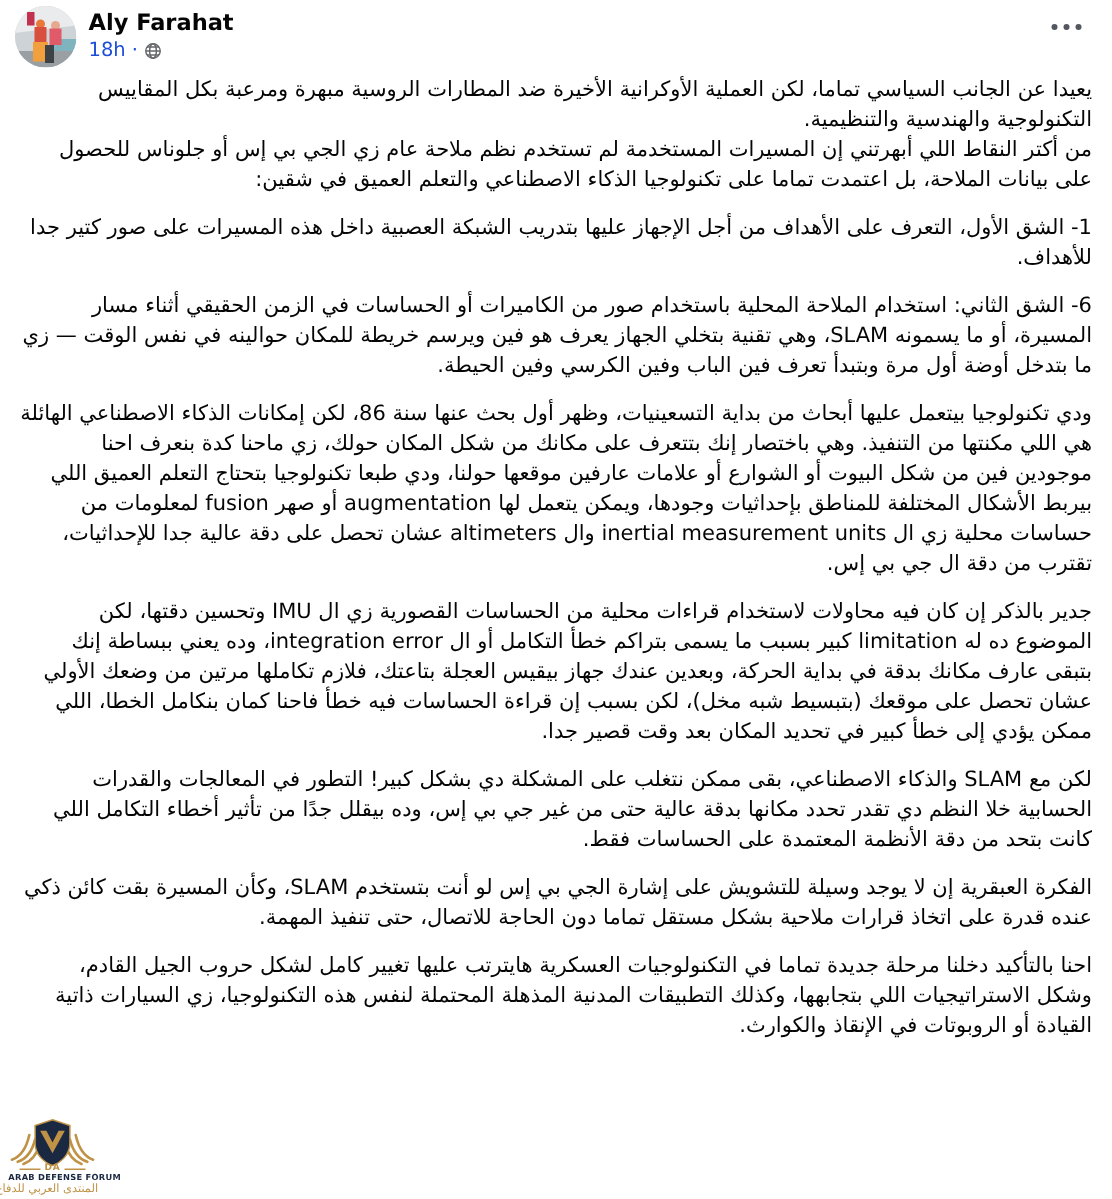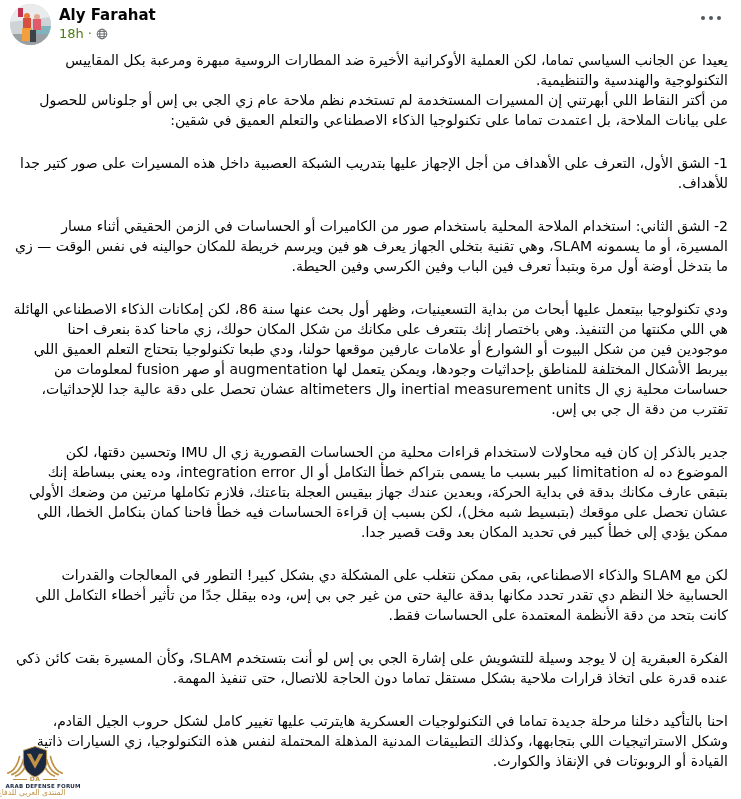--- a/index.html
+++ b/index.html
@@ -34,21 +34,21 @@
     font-weight: bold;
     color: #050505;
     line-height: 19px;
     cursor: pointer;
   }
   .subline {
     display: flex;
     align-items: center;
     gap: 4px;
     font-size: 13px;
-    color: #4d7c0f;
+    color: #1d4ed8;
     line-height: 16px;
     margin-top: 1px;
   }
   .more-btn {
     margin-left: auto;
     margin-top: 6px;
     padding: 6px;
     display: flex;
     gap: 4px;
     align-items: center;
@@ -58,21 +58,21 @@
   .dot { width:4px; height:4px; border-radius:50%; background:#53575e; }
   
   .body-text {
     direction: rtl;
     padding: 3px 13px 6px 13px;
     font-size: 14px;
     line-height: 20px;
     color: #050505;
   }
   .para { white-space: pre-line; }
-  .para + .para { margin-top: 23px; }
+  .para + .para { margin-top: 12px; }
   
   .watermark {
     position: absolute;
     left: 3px;
     bottom: 1px;
     width: 64px;
     text-align: center;
     line-height: 1.1;
     pointer-events: none;
   }
@@ -132,21 +132,21 @@
       <span class="dot"></span>
       <span class="dot"></span>
       <span class="dot"></span>
     </div>
   </div>
 
   <div class="body-text">
       <div class="para">يعيدا عن الجانب السياسي تماما، لكن العملية الأوكرانية الأخيرة ضد المطارات الروسية مبهرة ومرعبة بكل المقاييس التكنولوجية والهندسية والتنظيمية.
 من أكتر النقاط اللي أبهرتني إن المسيرات المستخدمة لم تستخدم نظم ملاحة عام زي الجي بي إس أو جلوناس للحصول على بيانات الملاحة، بل اعتمدت تماما على تكنولوجيا الذكاء الاصطناعي والتعلم العميق في شقين:</div>
       <div class="para">1- الشق الأول، التعرف على الأهداف من أجل الإجهاز عليها بتدريب الشبكة العصبية داخل هذه المسيرات على صور كتير جدا للأهداف.</div>
-      <div class="para">2- الشق الثاني: استخدام الملاحة المحلية باستخدام صور من الكاميرات أو الحساسات في الزمن الحقيقي أثناء مسار المسيرة، أو ما يسمونه SLAM، وهي تقنية بتخلي الجهاز يعرف هو فين ويرسم خريطة للمكان حوالينه في نفس الوقت — زي ما بتدخل أوضة أول مرة وبتبدأ تعرف فين الباب وفين الكرسي وفين الحيطة.</div>
+      <div class="para">6- الشق الثاني: استخدام الملاحة المحلية باستخدام صور من الكاميرات أو الحساسات في الزمن الحقيقي أثناء مسار المسيرة، أو ما يسمونه SLAM، وهي تقنية بتخلي الجهاز يعرف هو فين ويرسم خريطة للمكان حوالينه في نفس الوقت — زي ما بتدخل أوضة أول مرة وبتبدأ تعرف فين الباب وفين الكرسي وفين الحيطة.</div>
       <div class="para">ودي تكنولوجيا بيتعمل عليها أبحاث من بداية التسعينيات، وظهر أول بحث عنها سنة 86، لكن إمكانات الذكاء الاصطناعي الهائلة هي اللي مكنتها من التنفيذ. وهي باختصار إنك بتتعرف على مكانك من شكل المكان حولك، زي ماحنا كدة بنعرف احنا موجودين فين من شكل البيوت أو الشوارع أو علامات عارفين موقعها حولنا، ودي طبعا تكنولوجيا بتحتاج التعلم العميق اللي بيربط الأشكال المختلفة للمناطق بإحداثيات وجودها، ويمكن يتعمل لها augmentation أو صهر fusion لمعلومات من حساسات محلية زي ال inertial measurement units وال altimeters عشان تحصل على دقة عالية جدا للإحداثيات، تقترب من دقة ال جي بي إس.</div>
       <div class="para">جدير بالذكر إن كان فيه محاولات لاستخدام قراءات محلية من الحساسات القصورية زي ال IMU وتحسين دقتها، لكن الموضوع ده له limitation كبير بسبب ما يسمى بتراكم خطأ التكامل أو ال integration error، وده يعني ببساطة إنك بتبقى عارف مكانك بدقة في بداية الحركة، وبعدين عندك جهاز بيقيس العجلة بتاعتك، فلازم تكاملها مرتين من وضعك الأولي عشان تحصل على موقعك (بتبسيط شبه مخل)، لكن بسبب إن قراءة الحساسات فيه خطأ فاحنا كمان بنكامل الخطا، اللي ممكن يؤدي إلى خطأ كبير في تحديد المكان بعد وقت قصير جدا.</div>
       <div class="para">لكن مع SLAM والذكاء الاصطناعي، بقى ممكن نتغلب على المشكلة دي بشكل كبير! التطور في المعالجات والقدرات الحسابية خلا النظم دي تقدر تحدد مكانها بدقة عالية حتى من غير جي بي إس، وده بيقلل جدًا من تأثير أخطاء التكامل اللي كانت بتحد من دقة الأنظمة المعتمدة على الحساسات فقط.</div>
       <div class="para">الفكرة العبقرية إن لا يوجد وسيلة للتشويش على إشارة الجي بي إس لو أنت بتستخدم SLAM، وكأن المسيرة بقت كائن ذكي عنده قدرة على اتخاذ قرارات ملاحية بشكل مستقل تماما دون الحاجة للاتصال، حتى تنفيذ المهمة.</div>
       <div class="para">احنا بالتأكيد دخلنا مرحلة جديدة تماما في التكنولوجيات العسكرية هايترتب عليها تغيير كامل لشكل حروب الجيل القادم، وشكل الاستراتيجيات اللي بتجابهها، وكذلك التطبيقات المدنية المذهلة المحتملة لنفس هذه التكنولوجيا، زي السيارات ذاتية القيادة أو الروبوتات في الإنقاذ والكوارث.</div>
     </div>
 
   <div class="watermark">
     <svg width="58" height="33" viewBox="0 0 60 34">
       <g stroke="#bf9246" fill="none" stroke-width="1.8" stroke-linecap="round">

